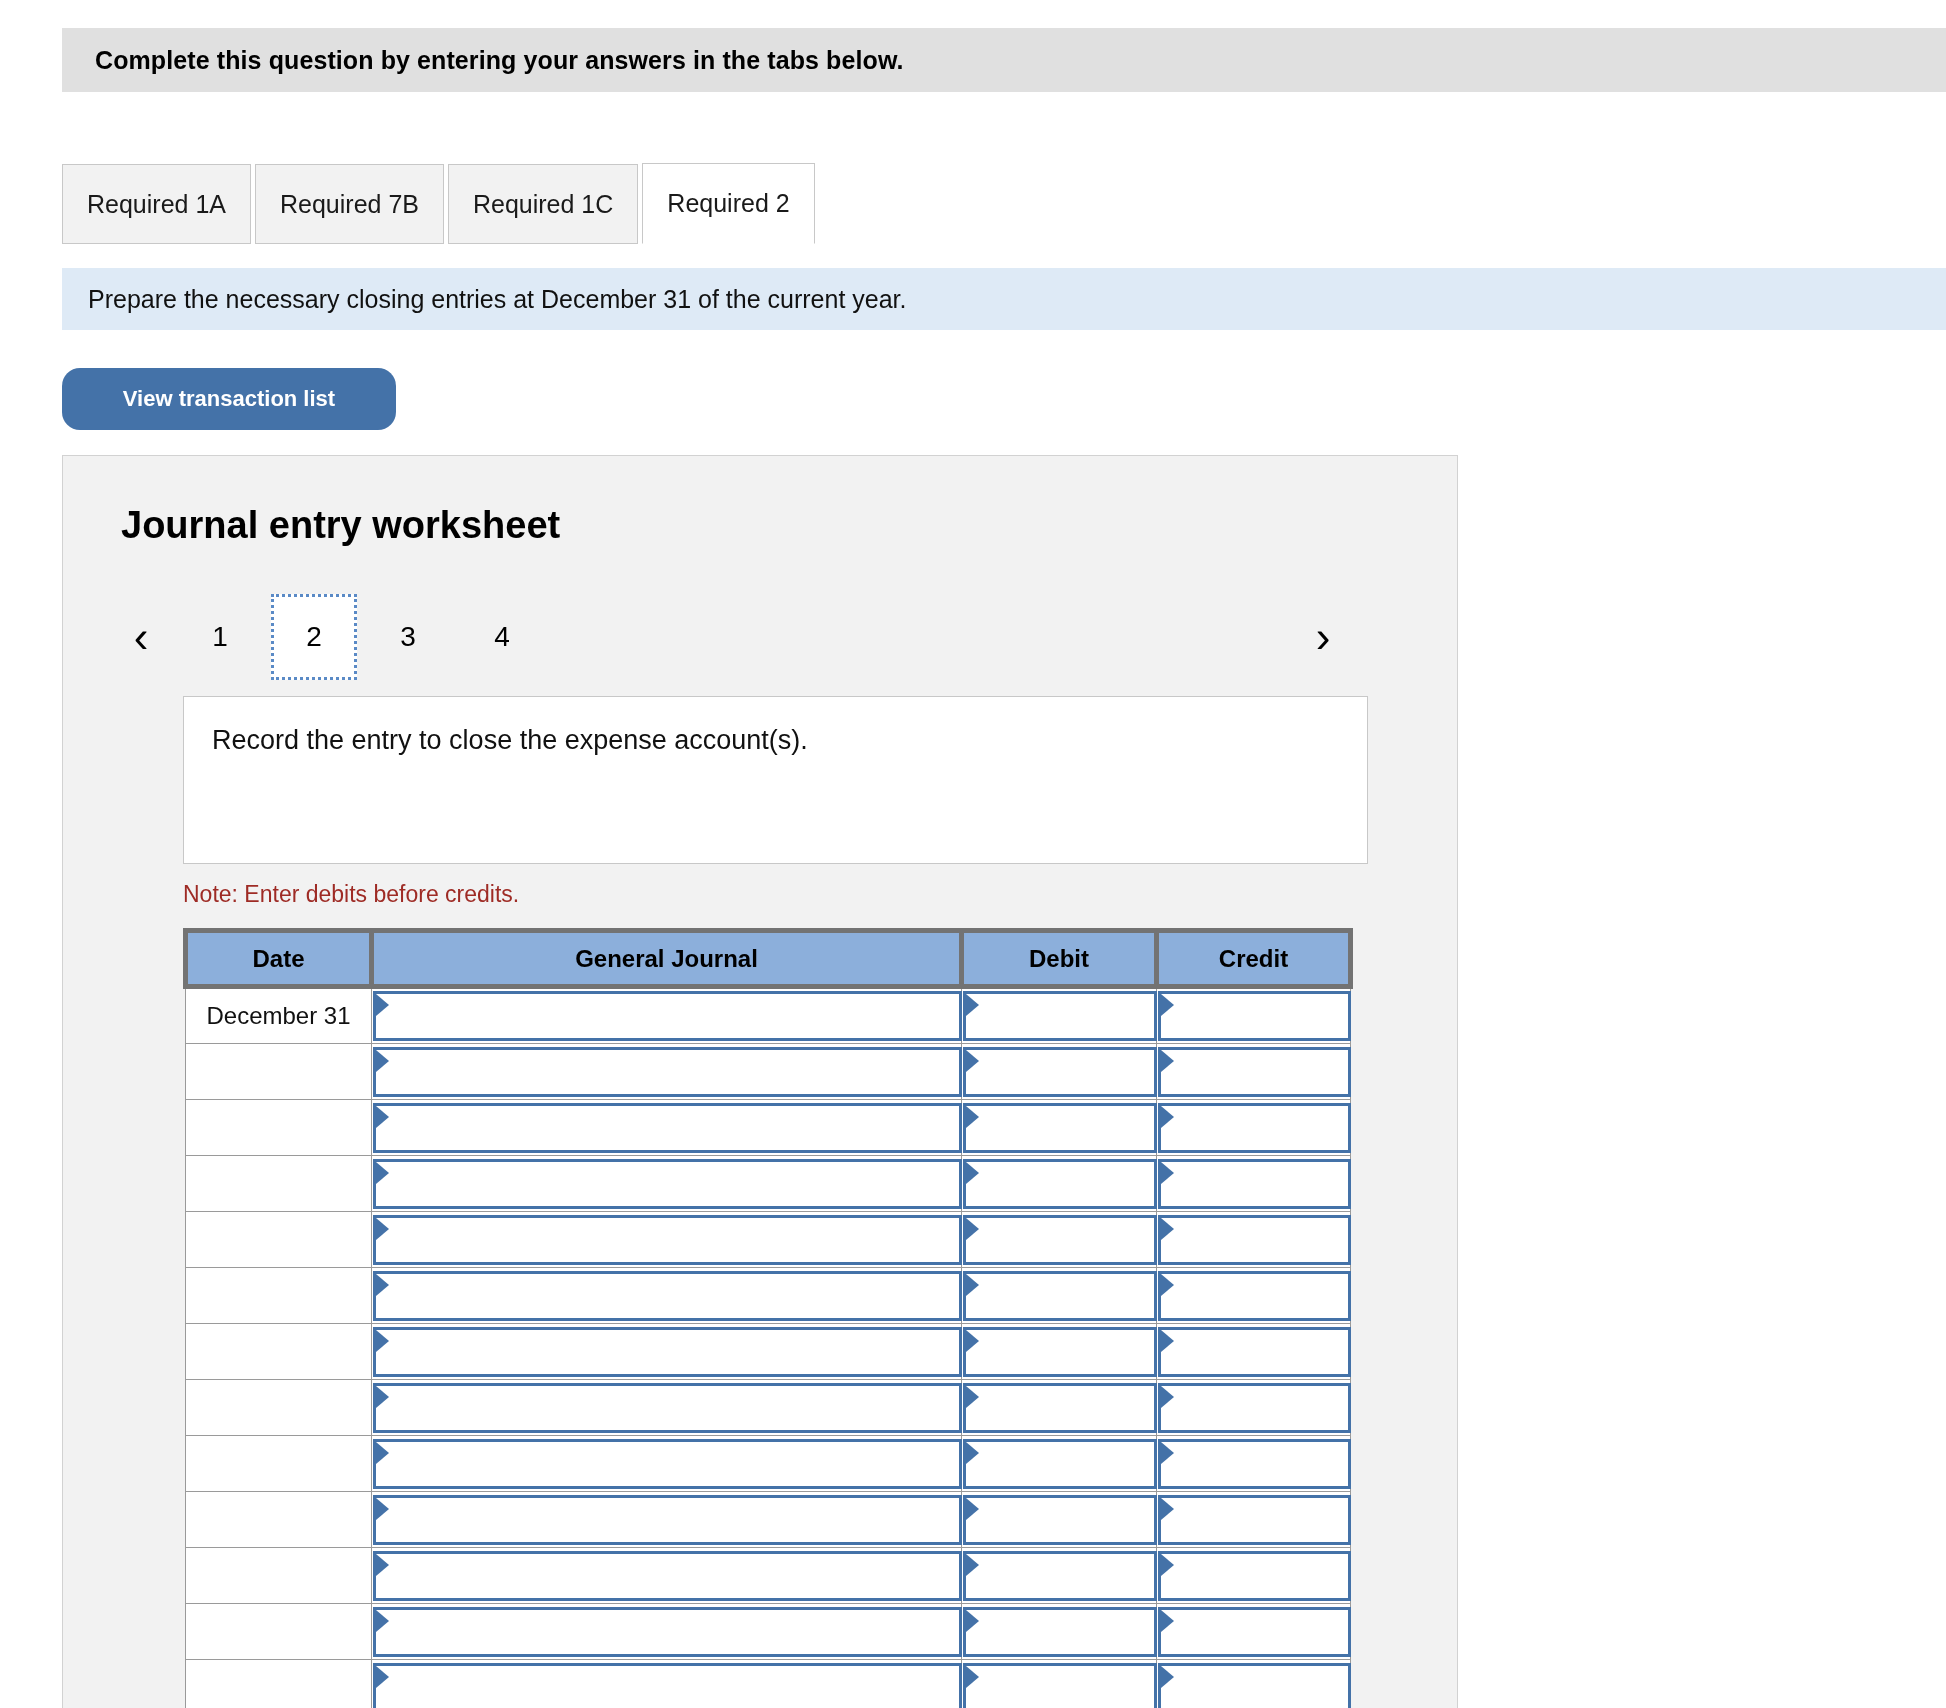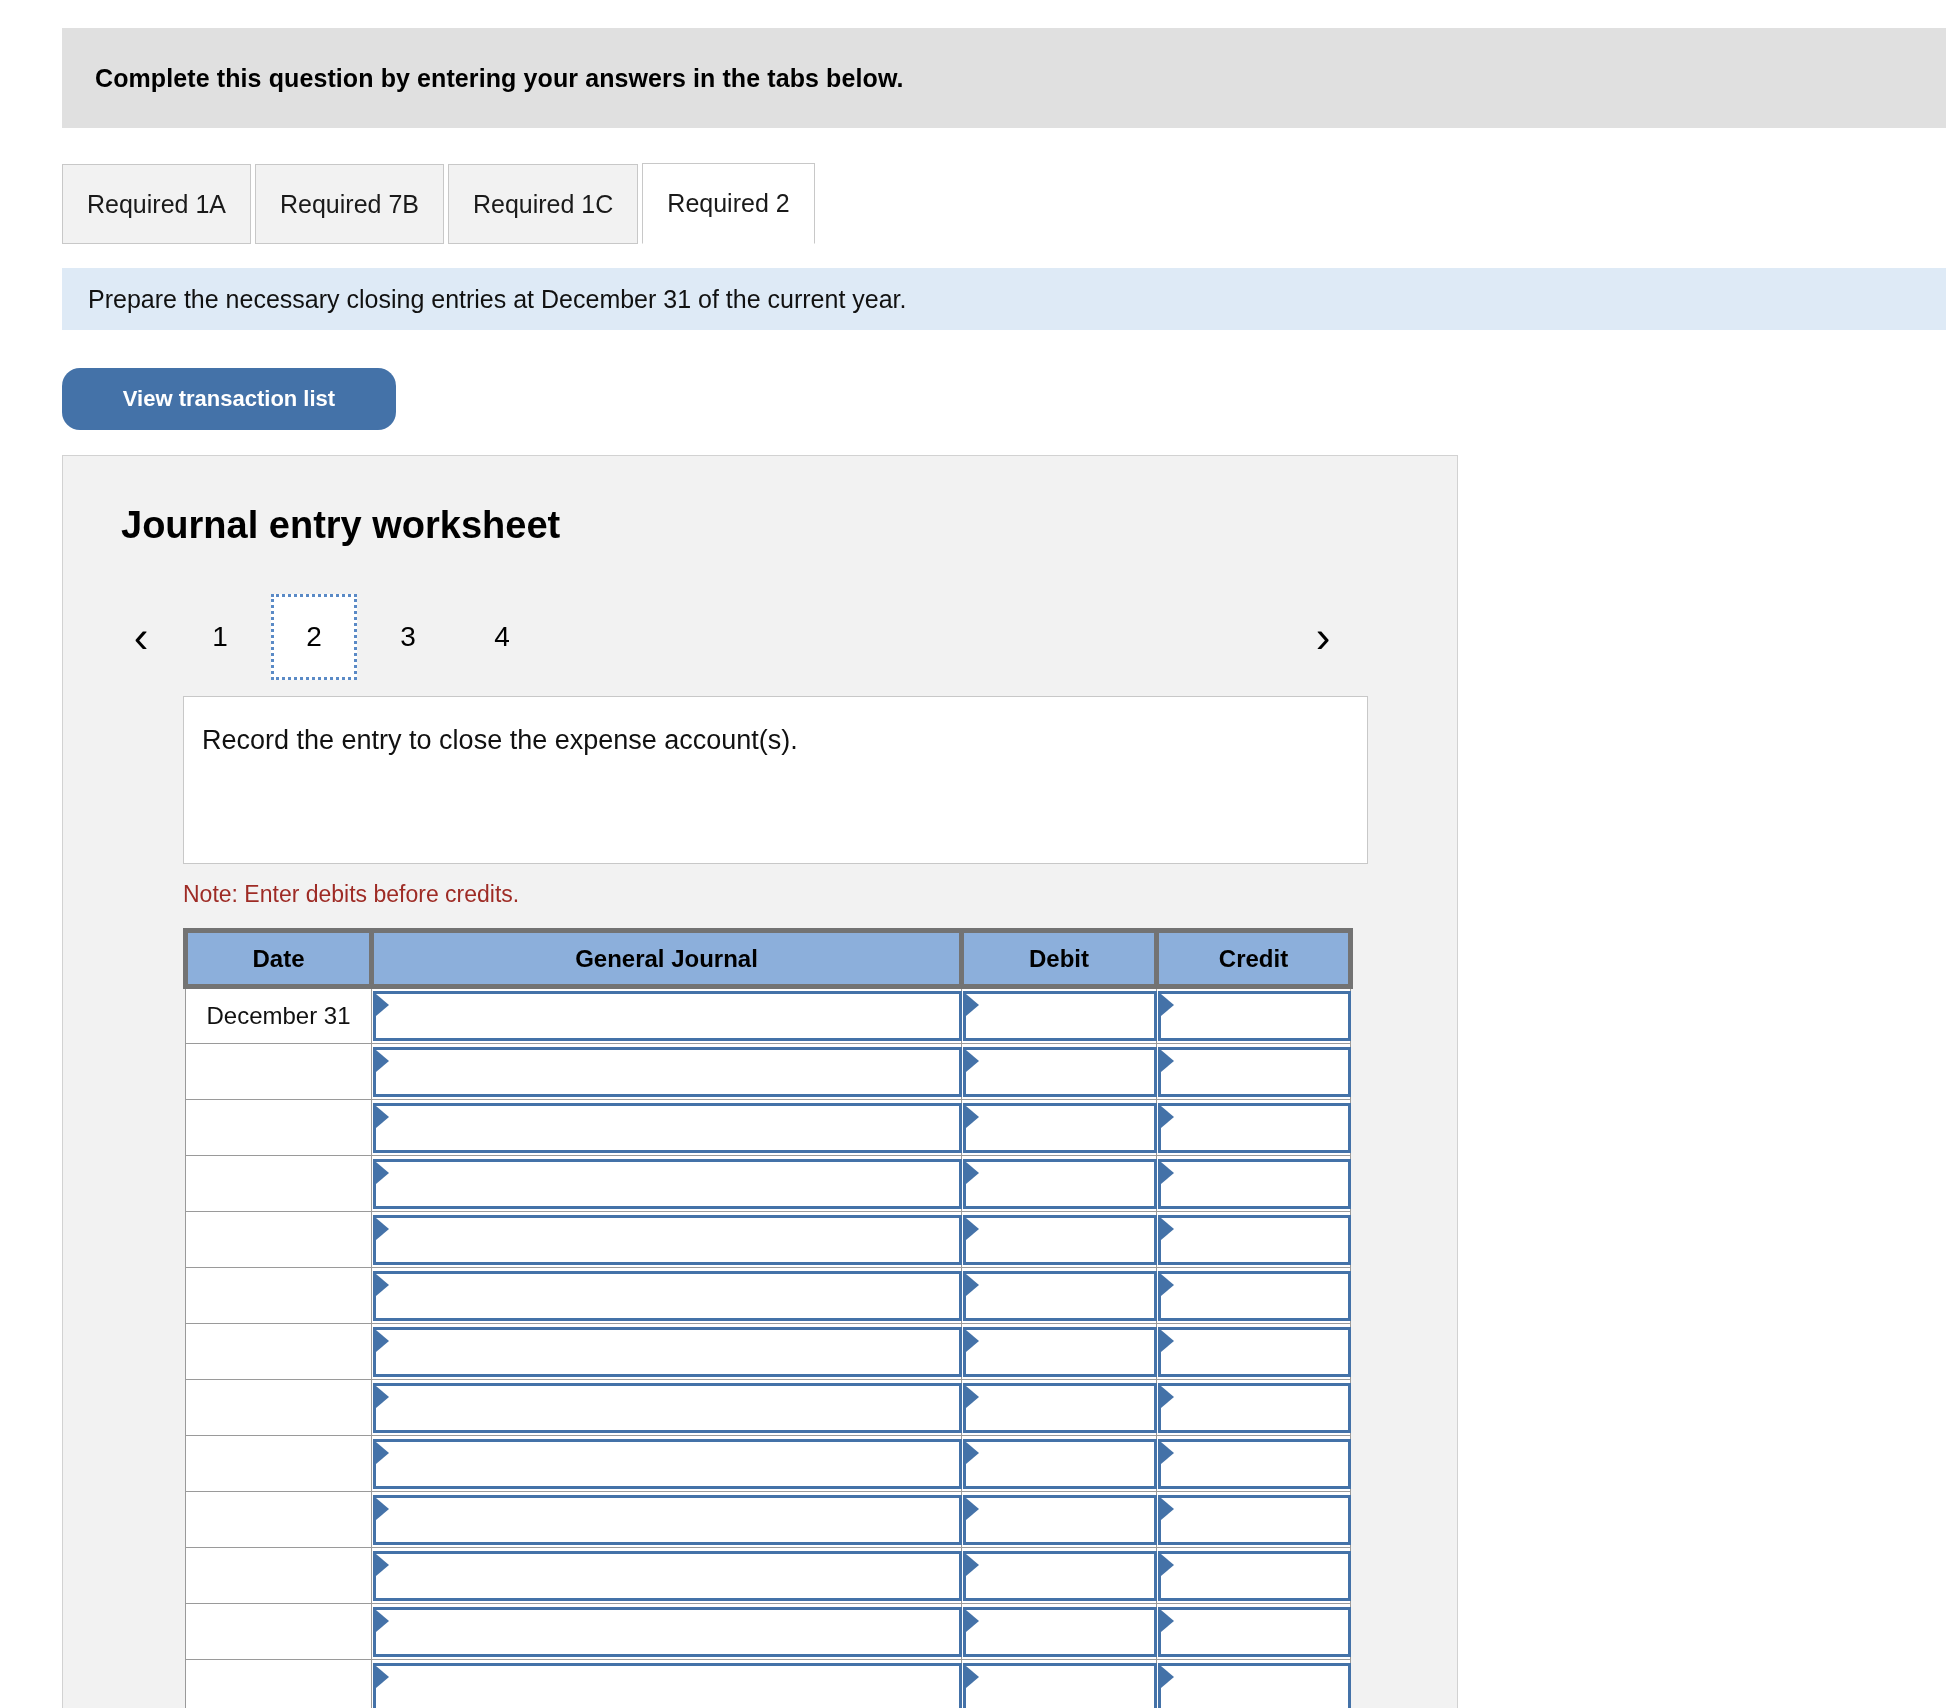--- a/index.html
+++ b/index.html
@@ -16,21 +16,21 @@
     overflow: hidden;
     position: relative;
   }
 
   
   .prompt-band {
     position: absolute;
     left: 62px;
     top: 28px;
     right: 0;
-    height: 100px;
+    height: 64px;
     background: #e0e0e0;
     display: flex;
     align-items: center;
     padding-left: 33px;
   }
   .prompt-band .prompt-text {
     font-size: 25px;
     font-weight: bold;
     color: #000000;
     letter-spacing: 0.1px;
@@ -171,21 +171,21 @@
 
   
   .task-box {
     position: absolute;
     left: 120px;
     top: 240px;
     width: 1185px;
     height: 168px;
     background: #ffffff;
     border: 1px solid #c8c8c8;
-    padding: 28px 18px;
+    padding: 28px 28px;
   }
   .task-box .task-text {
     font-size: 27px;
     color: #111111;
   }
 
   
   .note-text {
     position: absolute;
     left: 120px;

